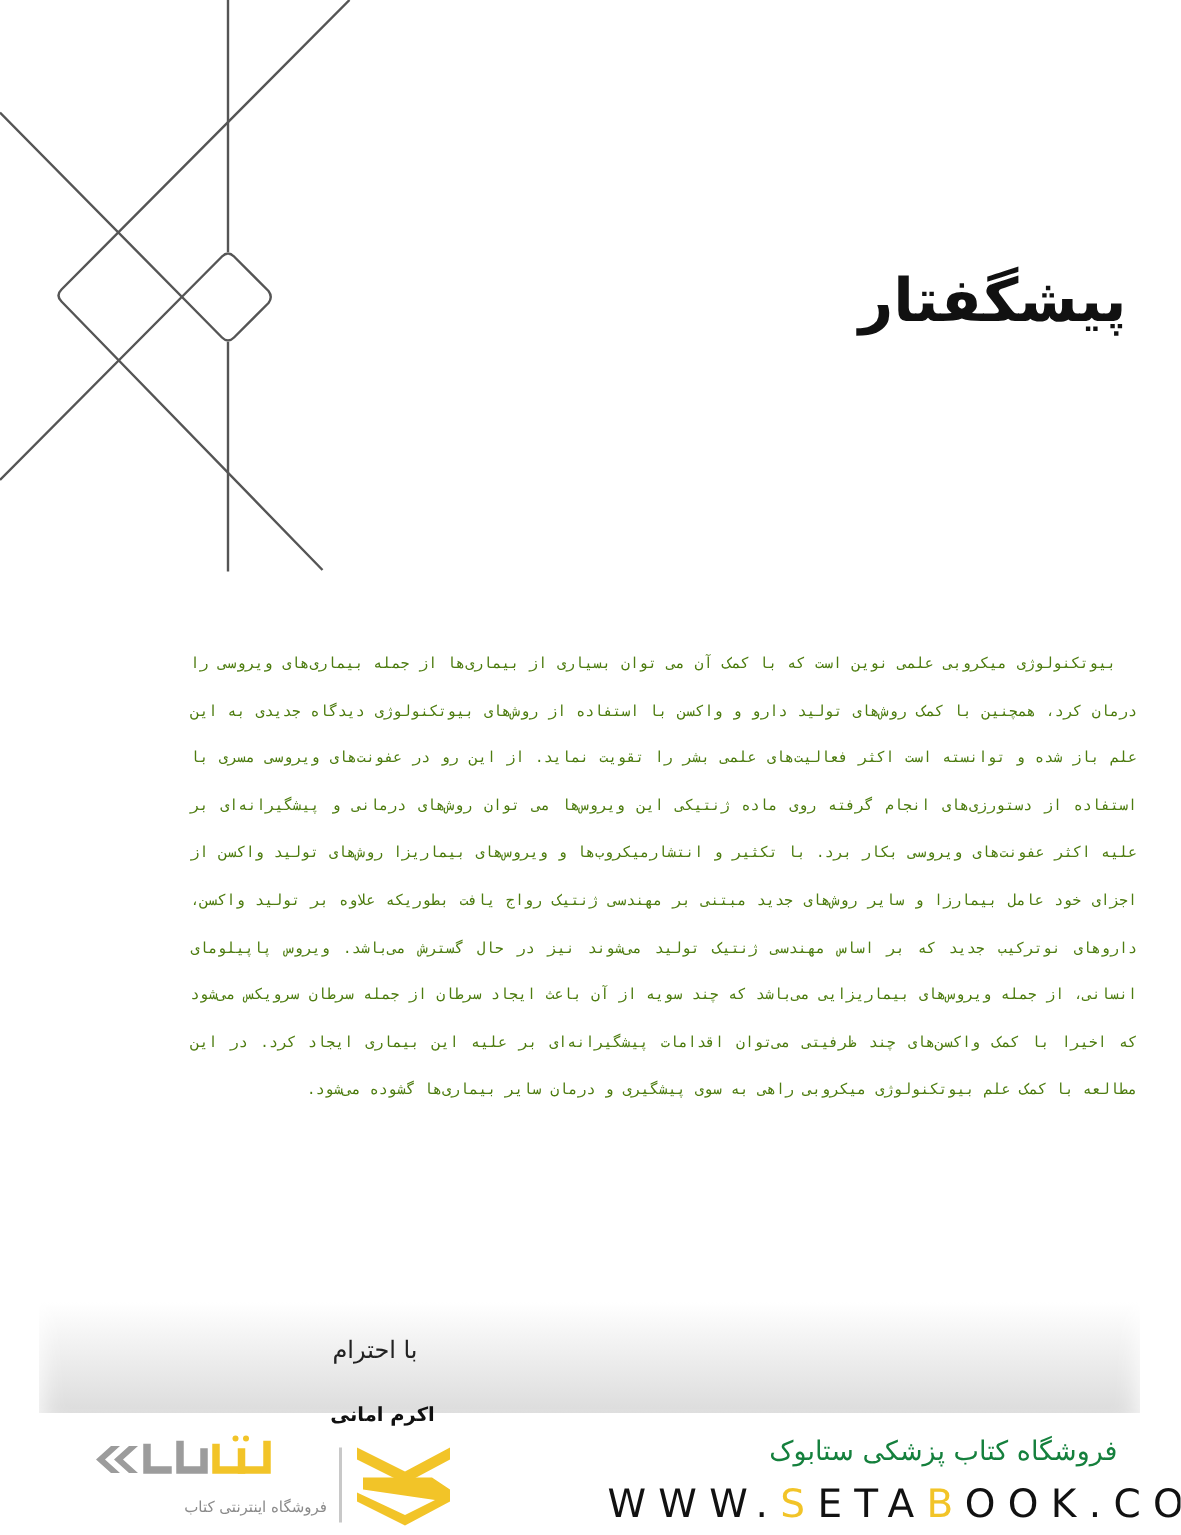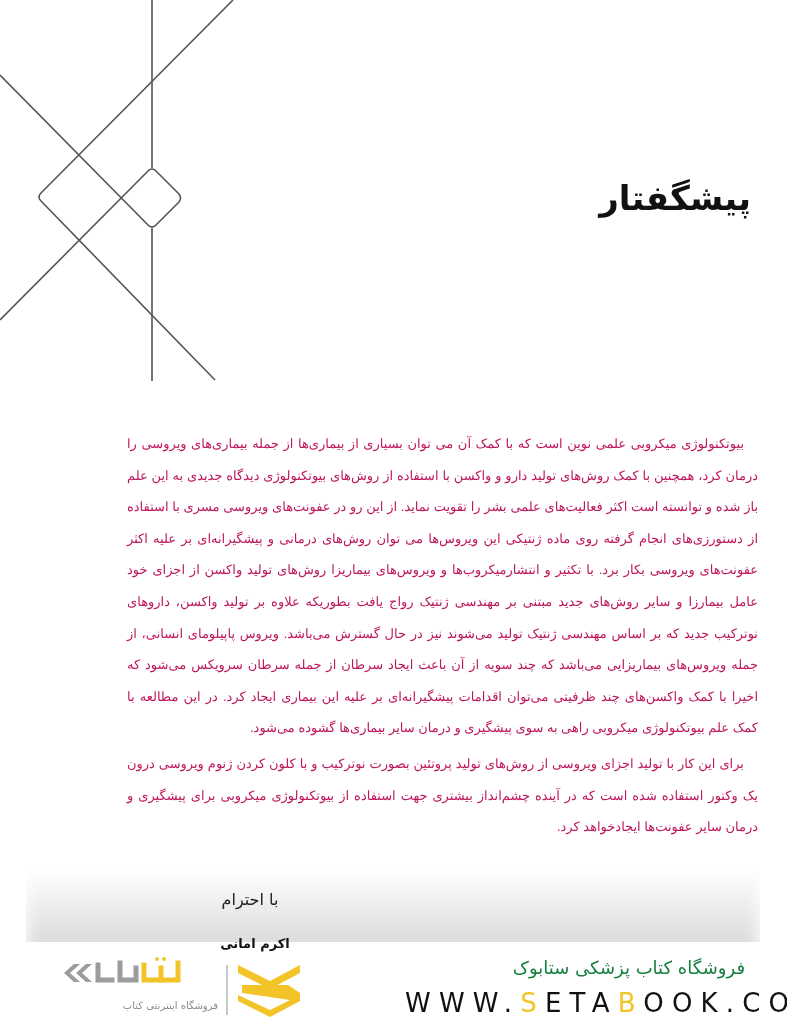--- a/index.html
+++ b/index.html
@@ -6,27 +6,27 @@
   body {
     width: 787px; height: 1023px; position: relative; overflow: hidden;
     background: #ffffff;
     font-family: "DejaVu Sans", sans-serif;
     color: #1a1a1a;
   }
   .deco { position: absolute; left: 0; top: 0; width: 260px; height: 390px; }
   .title {
     position: absolute; right: 36px; top: 178px;
     font-family: "DejaVu Sans", sans-serif; font-weight: bold;
-    font-size: 34px; color: #111; direction: rtl; letter-spacing: -1px;
+    font-size: 40px; color: #111; direction: rtl; letter-spacing: -1px;
   }
   .body-text {
     position: absolute; left: 127px; right: 29px; top: 428px;
     direction: rtl; text-align: justify; text-align-last: right;
-    font-family: Liberation Sans, sans-serif;
-    font-size: 13px; line-height: 31.6px; color: #be185d;
+    font-family: Liberation Mono, monospace;
+    font-size: 10px; line-height: 31.6px; color: #4d7c0f;
     word-spacing: 0px;
   }
   .body-text p { margin: 0; text-indent: 14px; }
   .body-text p + p { margin-top: 4px; }
   .sign-box {
     position: absolute; left: 26px; top: 868px; width: 734px; height: 74px;
     background: linear-gradient(to bottom, #ffffff 0%, #f1f1f1 40%, #dcdcdc 100%);
     box-shadow: inset 14px 0 16px -12px rgba(255,255,255,0.9), inset -14px 0 16px -12px rgba(255,255,255,0.9);
   }
   .sign-1 {
@@ -64,21 +64,20 @@
     <line x1="152" y1="228" x2="152" y2="381"></line>
     <path d="M0,75 L148,225 Q152,229 156,225 L179,202 Q182,198 179,194 L156,171 Q152,167 148,171 L0,320"></path>
     <path d="M233,0 L41,193 Q37,197 41,201 L215,380"></path>
   </g>
 </svg>
 
 <div class="title">پیشگفتار</div>
 
 <div class="body-text">
   <p>بیوتکنولوژی میکروبی علمی نوین است که با کمک آن می توان بسیاری از بیماری‌ها از جمله بیماری‌های ویروسی را درمان کرد، همچنین با کمک روش‌های تولید دارو و واکسن با استفاده از روش‌های بیوتکنولوژی دیدگاه جدیدی به این علم باز شده و توانسته است اکثر فعالیت‌های علمی بشر را تقویت نماید. از این رو در عفونت‌های ویروسی مسری با استفاده از دستورزی‌های انجام گرفته روی ماده ژنتیکی این ویروس‌ها می توان روش‌های درمانی و پیشگیرانه‌ای بر علیه اکثر عفونت‌های ویروسی بکار برد. با تکثیر و انتشارمیکروب‌ها و ویروس‌های بیماریزا روش‌های تولید واکسن از اجزای خود عامل بیمارزا و سایر روش‌های جدید مبتنی بر مهندسی ژنتیک رواج یافت بطوریکه علاوه بر تولید واکسن، داروهای نوترکیب جدید که بر اساس مهندسی ژنتیک تولید می‌شوند نیز در حال گسترش می‌باشد. ویروس پاپیلومای انسانی، از جمله ویروس‌های بیماریزایی می‌باشد که چند سویه از آن باعث ایجاد سرطان از جمله سرطان سرویکس می‌شود که اخیرا با کمک واکسن‌های چند ظرفیتی می‌توان اقدامات پیشگیرانه‌ای بر علیه این بیماری ایجاد کرد. در این مطالعه با کمک علم بیوتکنولوژی میکروبی راهی به سوی پیشگیری و درمان سایر بیماری‌ها گشوده می‌شود.</p>
-  <p>برای این کار با تولید اجزای ویروسی از روش‌های تولید پروتئین بصورت نوترکیب و با کلون کردن ژنوم ویروسی درون یک وکتور استفاده شده است که در آینده چشم‌انداز بیشتری جهت استفاده از بیوتکنولوژی میکروبی برای پیشگیری و درمان سایر عفونت‌ها ایجادخواهد کرد.</p>
 </div>
 
 <div class="sign-box"></div>
 <div class="sign-1">با احترام</div>
 <div class="sign-2">اکرم امانی</div>
 
 <svg class="footer-logo" viewBox="0 0 250 65" xmlns="http://www.w3.org/2000/svg">
 
   <g fill="#9c9c9c">
     <polygon points="4,18 14,9 20,9 10,18 20,27 14,27"></polygon>

